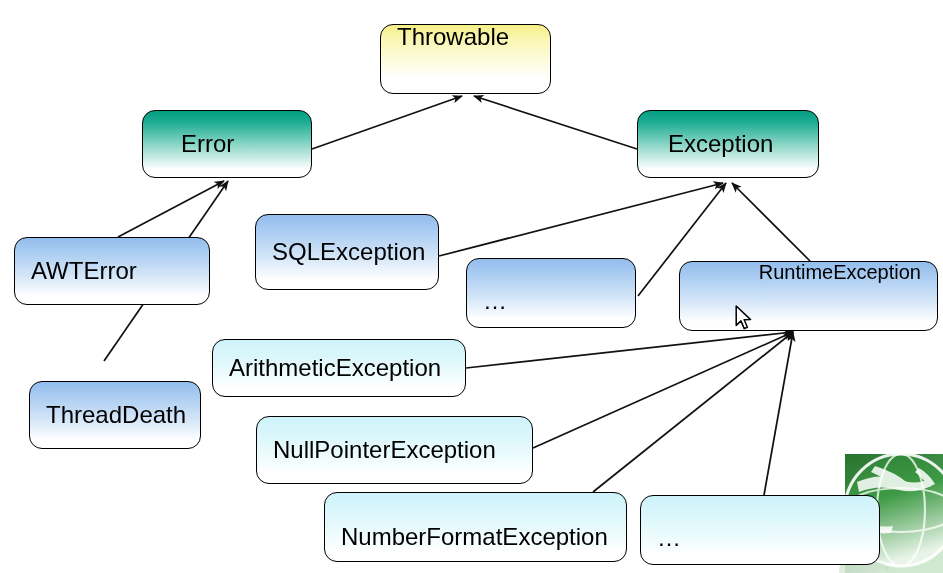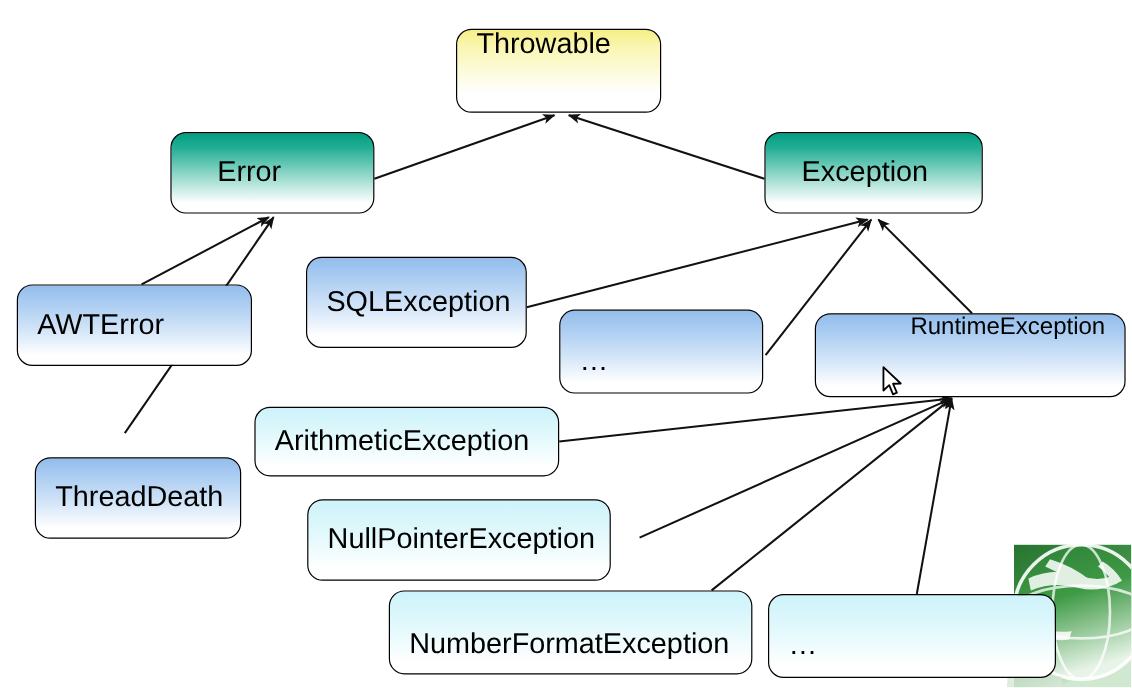--- a/index.html
+++ b/index.html
@@ -158,21 +158,21 @@
       </div>
       <div class="node theme-blue align-upper" style="left: 679px; top: 261px; width: 259px; height: 70px;">
         <span class="node-label" style="font-size: 20px; text-align: right;">RuntimeException</span>
       </div>
       <div class="node theme-blue align-mid" style="left: 29px; top: 361px; width: 172px; height: 68px; margin-top: 20px;">
         <span class="node-label" style="font-size: 24px; text-align: left;">ThreadDeath</span>
       </div>
       <div class="node theme-cyan align-mid" style="left: 212px; top: 339px; width: 254px; height: 58px;">
         <span class="node-label" style="font-size: 24px; text-align: left;">ArithmeticException</span>
       </div>
-      <div class="node theme-cyan align-mid" style="left: 256px; top: 416px; width: 253px; height: 68px;">
+      <div class="node theme-cyan align-mid" style="left: 256px; top: 416px; width: 277px; height: 68px;">
         <span class="node-label" style="font-size: 24px; text-align: left;">NullPointerException</span>
       </div>
       <div class="node theme-cyan align-mid" style="left: 324px; top: 492px; width: 303px; height: 70px;">
         <span class="node-label" style="font-size: 24px; text-align: left; margin-top: 20px;">NumberFormatException</span>
       </div>
       <div class="node theme-cyan align-lower" style="left: 640px; top: 495px; width: 240px; height: 70px;">
         <span class="node-label" style="font-size: 24px; text-align: left;">…</span>
       </div>
     </div>
 

